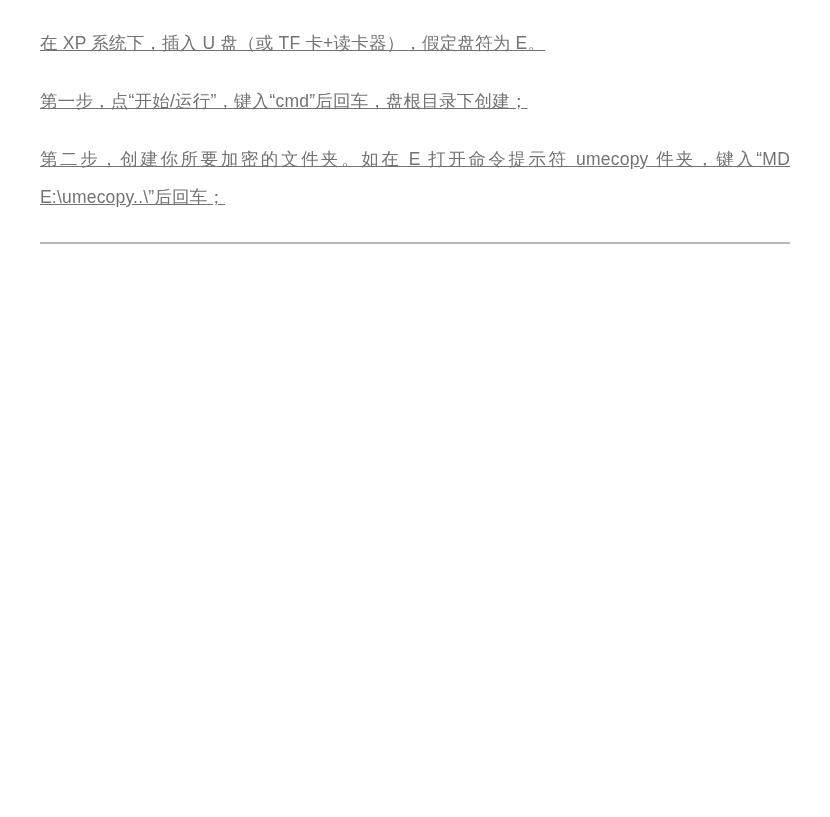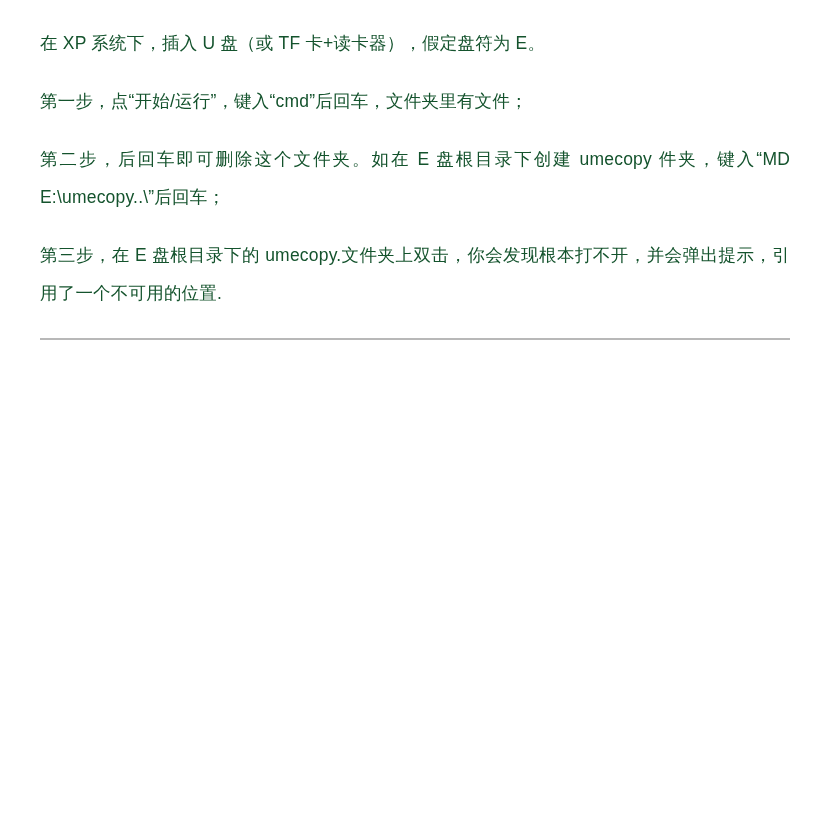--- a/index.html
+++ b/index.html
@@ -17,47 +17,47 @@
   .page {
     box-sizing: border-box;
     width: 830px;
     height: 817px;
     padding: 22px 40px 0 40px;
     background: #ffffff;
   }
   .para {
     font-size: 17.5px;
     line-height: 38px;
-    color: #14532d;
+    color: #737373;
     margin: 0 0 20px 0;
     text-align: justify;
     text-justify: inter-ideograph;
     letter-spacing: 0.2px;
     text-indent: 0;
+    text-decoration: underline;
   }
   .sep {
     border: none;
     border-top: 2px solid #b8b8b8;
     margin: 26px 0 26px 0;
     width: 100%;
   }
   .spacer-top { height: 2px; }
 </style>
 </head>
 <body>
 
 <div class="page">
 
   <div class="spacer-top"></div>
 
   <p class="para">在 XP 系统下，插入 U 盘（或 TF 卡+读卡器），假定盘符为 E。</p>
 
-  <p class="para">第一步，点“开始/运行”，键入“cmd”后回车，文件夹里有文件；</p>
+  <p class="para">第一步，点“开始/运行”，键入“cmd”后回车，盘根目录下创建；</p>
 
-  <p class="para">第二步，后回车即可删除这个文件夹。如在 E 盘根目录下创建 umecopy 件夹，键入“MD E:\umecopy..\”后回车；</p>
+  <p class="para">第二步，创建你所要加密的文件夹。如在 E 打开命令提示符 umecopy 件夹，键入“MD E:\umecopy..\”后回车；</p>
 
-  <p class="para">第三步，在 E 盘根目录下的 umecopy.文件夹上双击，你会发现根本打不开，并会弹出提示，引用了一个不可用的位置.</p>
 
 
   <hr class="sep">
 
 
 </div>
 
 </body></html>

